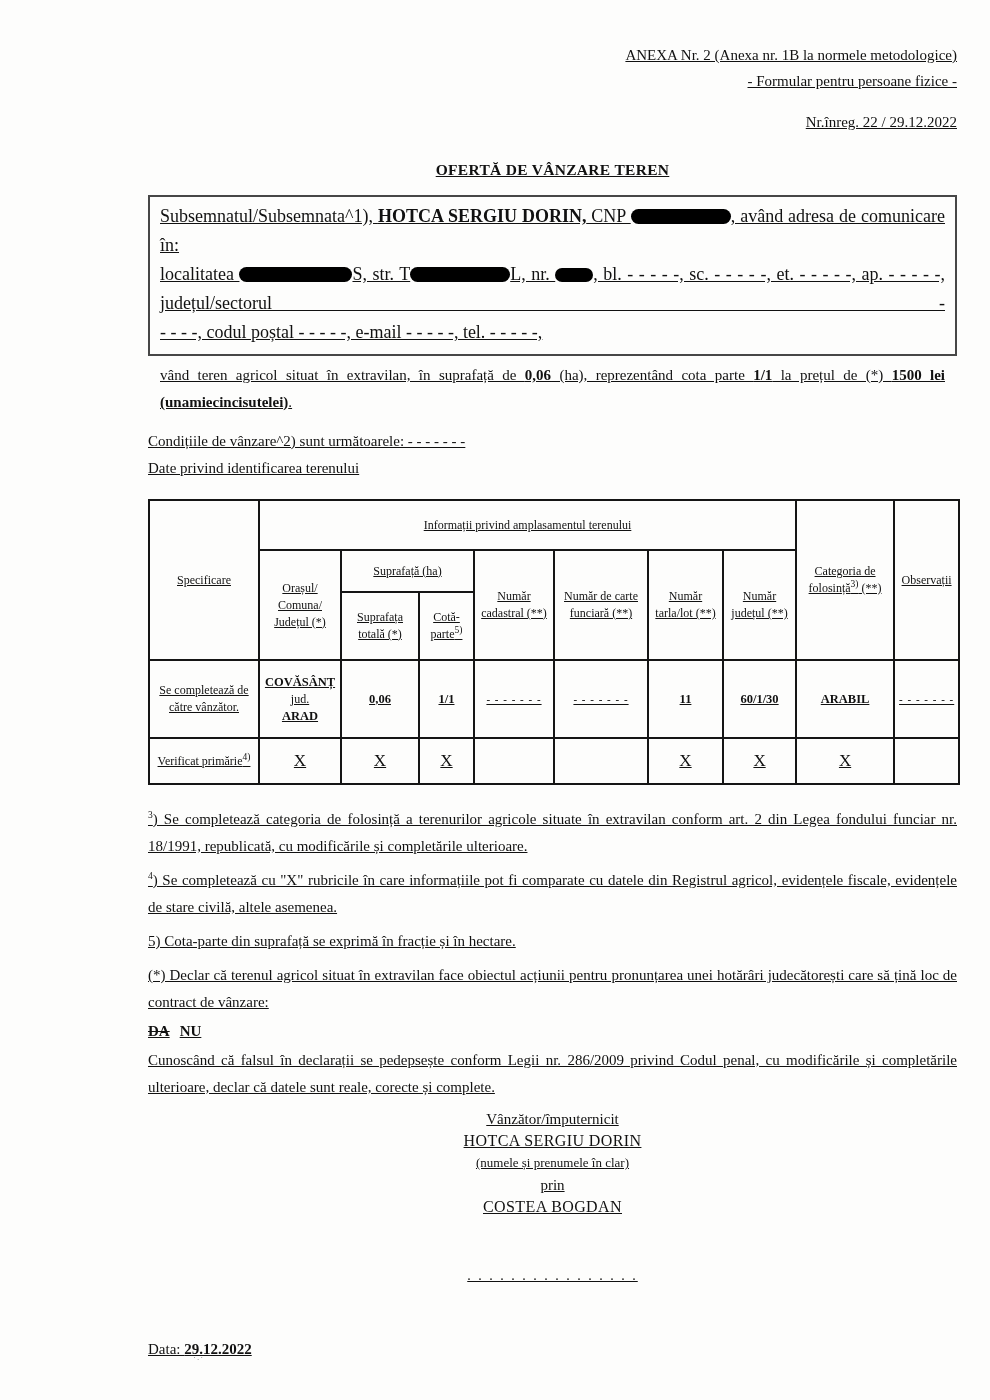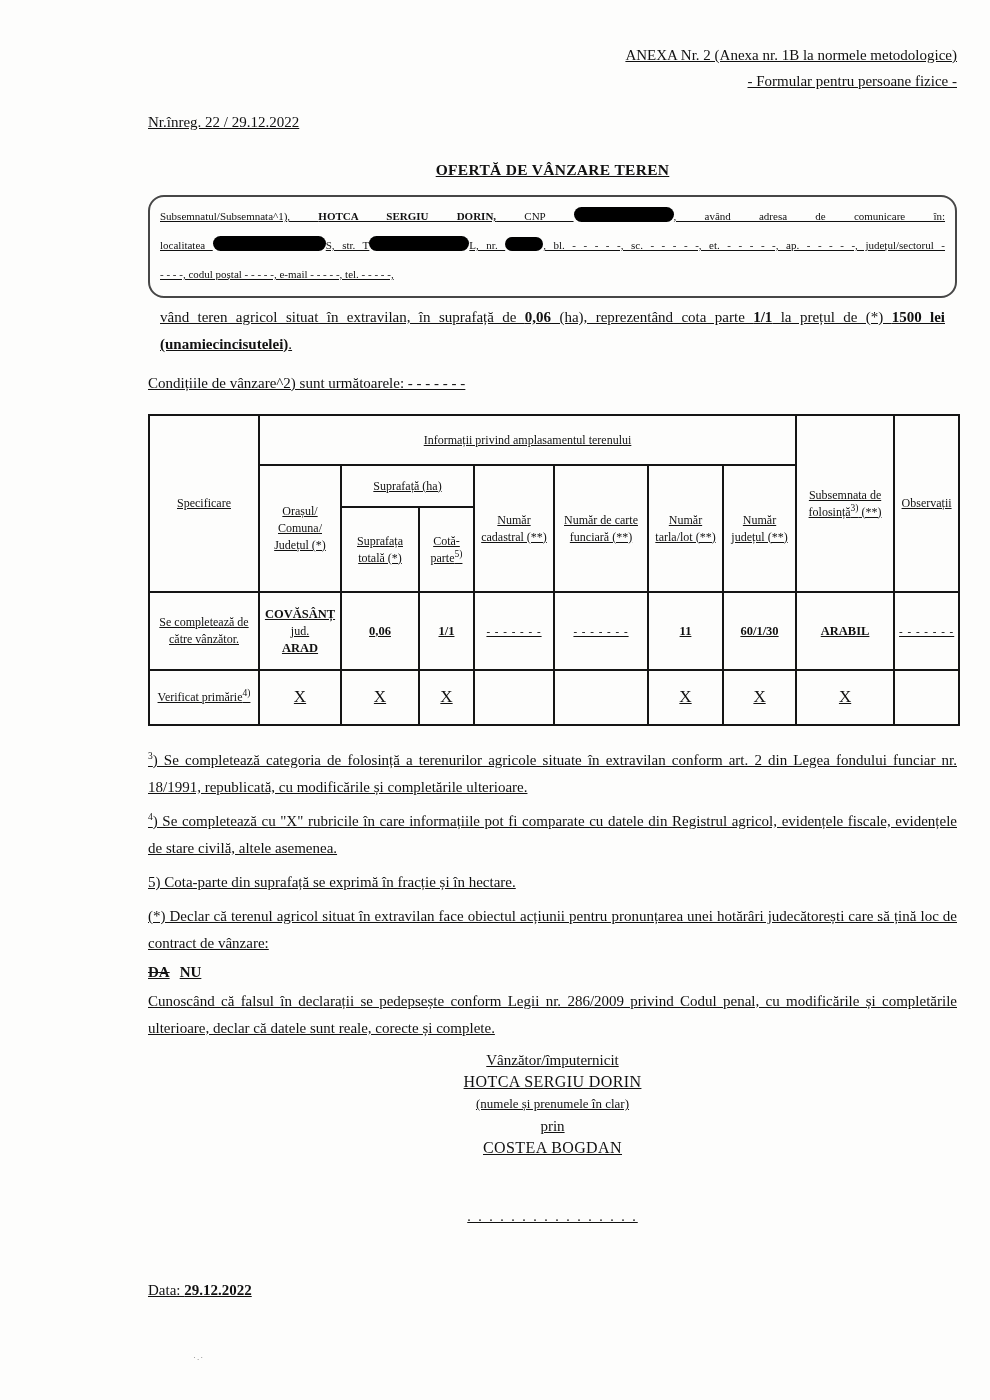--- a/index.html
+++ b/index.html
@@ -3,23 +3,23 @@
 <meta charset="utf-8">
 <style>
   html,body{margin:0;padding:0;}
   body{
     width:990px;height:1400px;background:#fdfdfc;overflow:hidden;
     font-family:"Liberation Serif","DejaVu Serif",serif;color:#111;
     position:relative;
   }
   .page{padding:42px 33px 0 148px;text-decoration:underline;}
   .hdr-right{text-align:right;font-size:15px;line-height:26px;}
-  .nr-line{text-align:left;font-size:15px;margin-top:20px;}
+  .nr-line{text-align:right;font-size:15px;margin-top:20px;}
   .doc-title{text-align:center;font-weight:bold;font-size:15.5px;margin-top:30px;letter-spacing:.3px;}
-  .box{margin-top:16px;border:2px solid #474747;border-radius:16px;padding:5px 10px 7px 10px;font-size:11px;}
+  .box{margin-top:16px;border:2px solid #474747;border-radius:0;padding:5px 10px 7px 10px;font-size:18px;}
   .box-line{line-height:29px;text-align:justify;text-align-last:justify;}
   .box-line.last{text-align-last:left;}
   .bar{display:inline-block;background:#000;border-radius:8px;height:15px;vertical-align:-2px;}
   .bar.w100{width:100px;}
   .bar.w113{width:113px;}
   .bar.w100b{width:100px;}
   .bar.w38{width:38px;height:14px;}
   .para{font-size:15px;line-height:27px;margin:12px;}
   .jline{text-align:justify;text-align-last:justify;}
   .mt6{margin-top:6px;}
@@ -27,23 +27,23 @@
   .cond-line{font-size:15px;line-height:27px;margin-top:3px;}
   .intro-line{font-size:15px;line-height:27px;margin-top:0px;}
   table.ftable{border-collapse:collapse;table-layout:fixed;width:810px;margin-top:17px;}
   table.ftable td{
     border:2.4px solid #151515;text-align:center;vertical-align:middle;
     font-size:12px;line-height:17px;padding:2px 4px;box-sizing:border-box;
   }
   td.pre{white-space:pre-line;}
   tr.r1 td{height:50px;}
   tr.r2 td{height:42px;}
-  tr.r3 td{height:85px;}
+  tr.r3 td{height:68px;}
   tr.r4 td{height:78px;}
-  tr.r5 td{height:55px;}
+  tr.r5 td{height:46px;}
   td.leftcell{text-align:left;padding-left:7px;}
   td .bval{font-weight:bold;font-size:12.5px;}
   td .dashes{font-size:11px;font-weight:bold;letter-spacing:1px;white-space:nowrap;}
   td .xmark{font-size:17px;}
   sup{font-size:9.5px;line-height:0;}
   .fnotes{margin-top:21px;}
   .fnotes p{font-size:15px;line-height:27px;margin:0 0 7px 0;text-align:justify;}
   .danu{font-size:15px;font-weight:bold;margin:2px 0 7px 0;}
   .strike{text-decoration:line-through;margin-right:10px;}
   .sig{text-align:center;line-height:22px;}
@@ -82,39 +82,40 @@
   <div class="para mt6">
     <div class="jline">
       <span>vând teren agricol situat în extravilan, în suprafață de </span><b>0,06</b><span> (ha), reprezentând cota parte </span><b>1/1</b><span> la prețul de (*) </span><b>1500 lei</b>
     </div>
     <div>
       <b>(unamiecincisutelei)</b><span>.</span>
     </div>
   </div>
 
   <div class="cond-line">Condițiile de vânzare^2) sunt următoarele: - - - - - - -</div>
+  <div class="intro-line">Date privind identificarea terenului</div>
 
   <table class="ftable">
     <colgroup>
       <col style="width:110px">
         <col style="width:82px">
         <col style="width:78px">
         <col style="width:55px">
         <col style="width:80px">
       <col style="width:94px">
         <col style="width:75px">
         <col style="width:73px">
         <col style="width:98px">
         <col style="width:65px">
     </colgroup>
     <tbody>
         <tr class="r1">
       <td rowspan="3">Specificare</td>
       <td colspan="7">Informații privind amplasamentul terenului</td>
-      <td rowspan="3"><span>Subsemnata de folosință</span><sup>3)</sup><span> (**)</span></td>
+      <td rowspan="3"><span>Categoria de folosință</span><sup>3)</sup><span> (**)</span></td>
       <td rowspan="3">Observații</td>
     </tr>
     <tr class="r2">
       <td rowspan="2" class="pre">Orașul/
 Comuna/
 Județul (*)</td>
       <td colspan="2">Suprafață (ha)</td>
       <td rowspan="2">Număr cadastral (**)</td>
       <td rowspan="2">Număr de carte funciară (**)</td>
       <td rowspan="2">Număr tarla/lot (**)</td>

